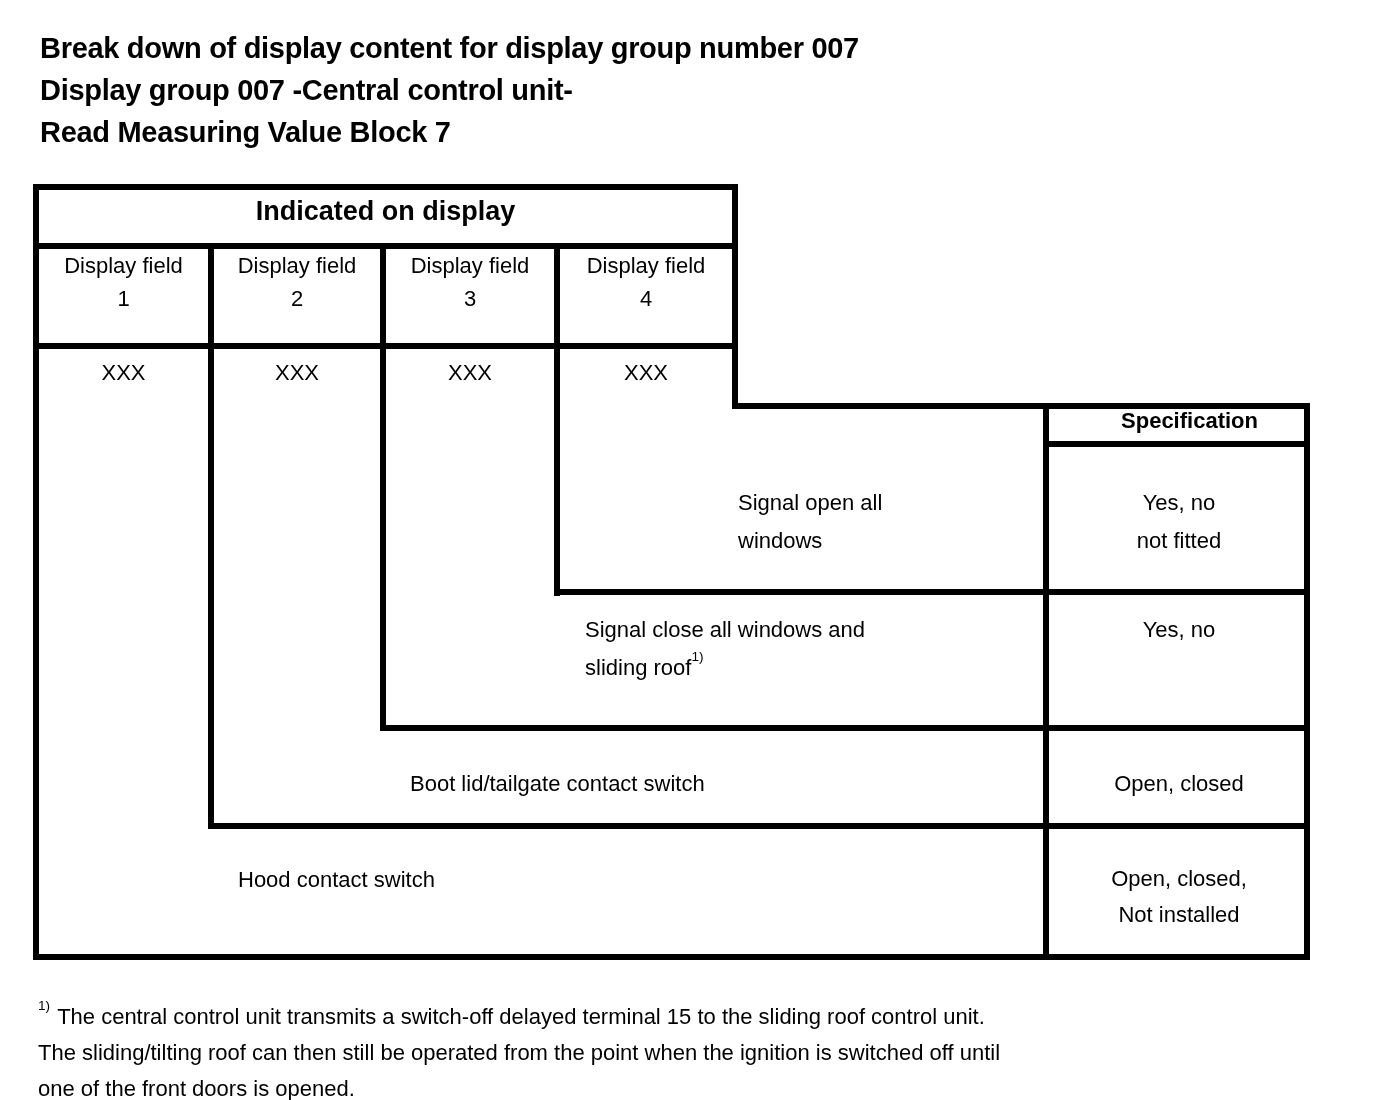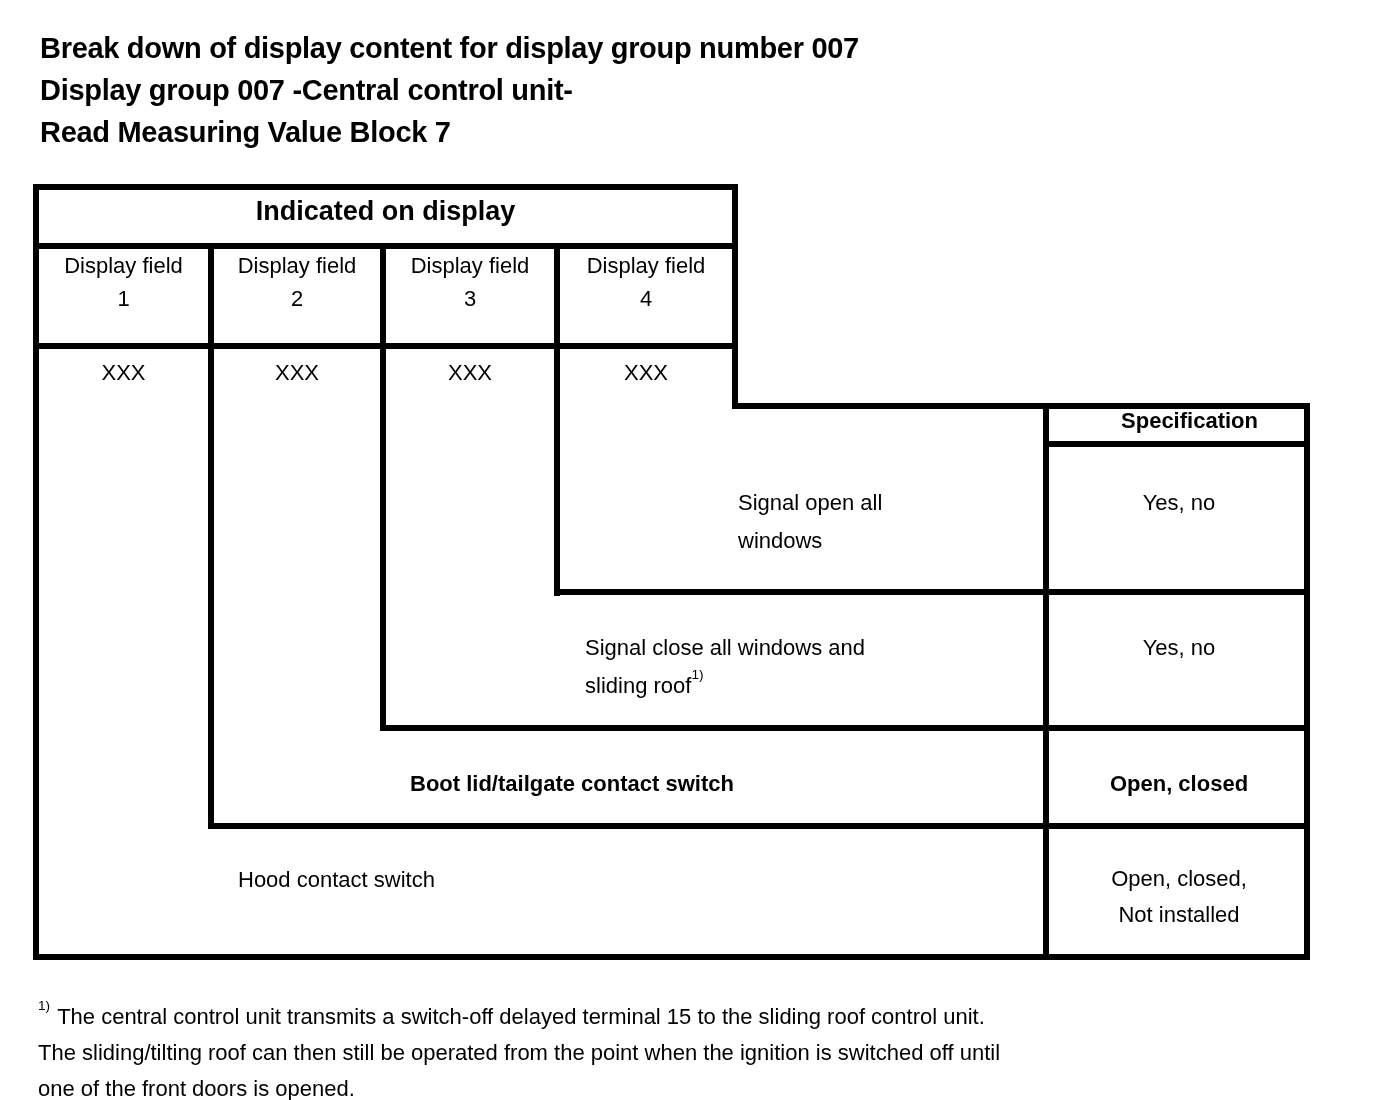--- a/index.html
+++ b/index.html
@@ -21,22 +21,22 @@
   
   .t { position: absolute; color: var(--ink, #000); white-space: nowrap; }
   .title { left: 40px; top: 27px; font-size: 29px; font-weight: bold; line-height: 42px; letter-spacing: -0.3px; }
   .indicated { left: 39px; top: 196px; width: 693px; text-align: center; font-size: 27px; font-weight: bold; }
   .fieldhead { top: 249px; font-size: 22px; line-height: 33px; text-align: center; }
   .xxx { top: 360px; font-size: 22px; text-align: center; }
   .spechead { left: 1049px; top: 408px; width: 281px; text-align: center; font-size: 22px; font-weight: bold; }
   .desc { font-size: 22px; line-height: 38px; }
   .spec { left: 1049px; width: 260px; text-align: center; font-size: 22px; line-height: 38px; }
   .r1 { top: 484px; }
-  .r2 { top: 629px; }
-  .r3 { top: 765px; font-weight: bold; }
+  .r2 { top: 611px; }
+  .r3 { top: 765px; }
   .r4 { top: 861px; }
   .r4.spec { line-height: 36px; }
   .fn { left: 38px; top: 999px; font-size: 22px; line-height: 36px; }
   sup { font-size: 62%; position: relative; top: -0.45em; line-height: 0; }
   .fn sup { margin-right: 7px; }
 </style>
 </head>
 <body>
 
 <div class="page">
@@ -90,20 +90,21 @@
   <div class="t xxx" style="left:560px; width:172px;">XXX</div>
 
   <div class="t spechead">Specification</div>
 
   <div class="t desc r1" style="left:738px;">
     <div>Signal open all</div>
     <div>windows</div>
   </div>
   <div class="t spec r1">
     <div>Yes, no</div>
+    <div>not fitted</div>
   </div>
 
   <div class="t desc r2" style="left:585px;">
     <div>Signal close all windows and</div>
     <div><span>sliding roof</span><sup>1)</sup></div>
   </div>
   <div class="t spec r2">
     <div>Yes, no</div>
   </div>
 

